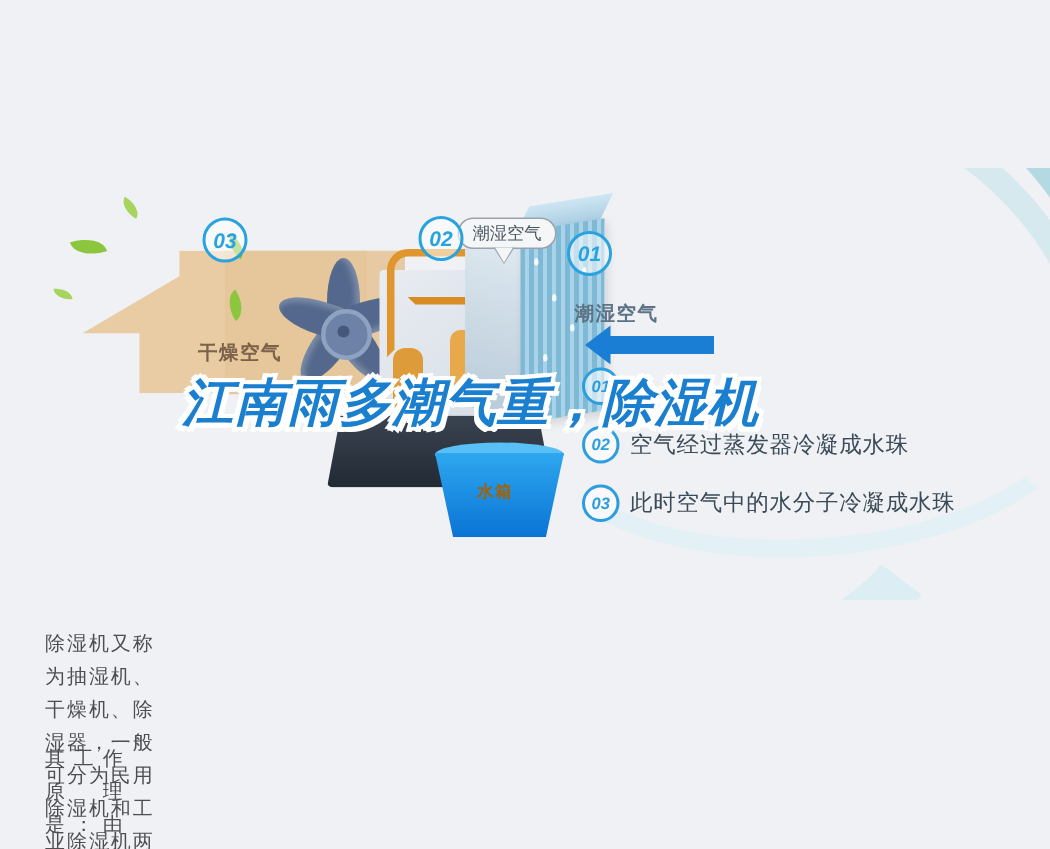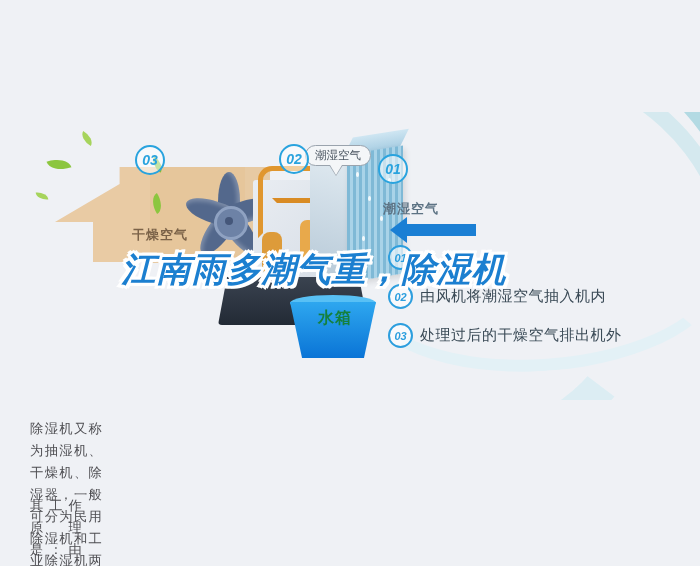--- a/index.html
+++ b/index.html
@@ -123,21 +123,21 @@
     background:linear-gradient(180deg,#3a4350,#222a35);
     clip-path:polygon(6% 0%,94% 0%,100% 100%,0% 100%);border-radius:4px;}
 
   
   .tank{position:absolute;left:290px;top:190px;width:86px;height:56px;
     background:linear-gradient(180deg,#2ea7ef,#0a74d6);
     clip-path:polygon(0% 0%,100% 0%,86% 100%,14% 100%);
     box-shadow:0 4px 7px rgba(0,0,0,.18);}
   .tank-top{position:absolute;left:290px;top:183px;width:86px;height:16px;
     background:#58c0f5;border-radius:50%;}
-  .tank-label{position:absolute;left:318px;top:196px;font-size:16px;color:#15803d;font-weight:bold;letter-spacing:1px;}
+  .tank-label{position:absolute;left:318px;top:208px;font-size:11px;color:#a16207;font-weight:bold;letter-spacing:1px;}
 
   
   .bubble{
     position:absolute;left:305px;top:33px;padding:2px 9px;
     border:1.4px solid #9aa3ad;border-radius:11px;background:#f4f6f8;
     font-size:11.5px;color:#4a5560;white-space:nowrap;
   }
   .bubble:after{content:"";position:absolute;left:24px;top:100%;width:0;height:0;
     border-left:6px solid transparent;border-right:6px solid transparent;border-top:10px solid #f4f6f8;}
   .bubble:before{content:"";position:absolute;left:23px;top:100%;width:0;height:0;
@@ -253,25 +253,25 @@
 
     <div class="humid-label">潮湿空气</div>
   </div>
 
   <div class="steps">
     <div class="step">
       <div class="step-num">01</div>
     </div>
     <div class="step">
       <div class="step-num">02</div>
-      <div class="step-txt">由风机将潮湿空气抽入机内</div>
+      <div class="step-txt">空气经过蒸发器冷凝成水珠</div>
     </div>
     <div class="step">
       <div class="step-num">03</div>
-      <div class="step-txt">处理过后的干燥空气排出机外</div>
+      <div class="step-txt">此时空气中的水分子冷凝成水珠</div>
     </div>
   </div>
 
   <div class="overlay">
     <div class="ov-line">江南雨多潮气重，除湿机</div>
   </div>
 
   <div class="copy">
     <div class="para p1">除湿机又称为抽湿机、干燥机、除湿器，一般可分为民用除湿机和工业除湿机两大类，属于空调家庭中的一个成员。通常，常规除湿机由压缩机、热交换器、风扇、盛水器、机壳及控制器组成。</div>
     <div class="para p2">其工作原理是：由风机将潮湿空气抽入机内，通过热交换器，此时空气中的水分子冷凝成水珠，处理过后的干燥空气排出机外，如此循环使室内湿度保持在适宜的相对湿度。</div>

